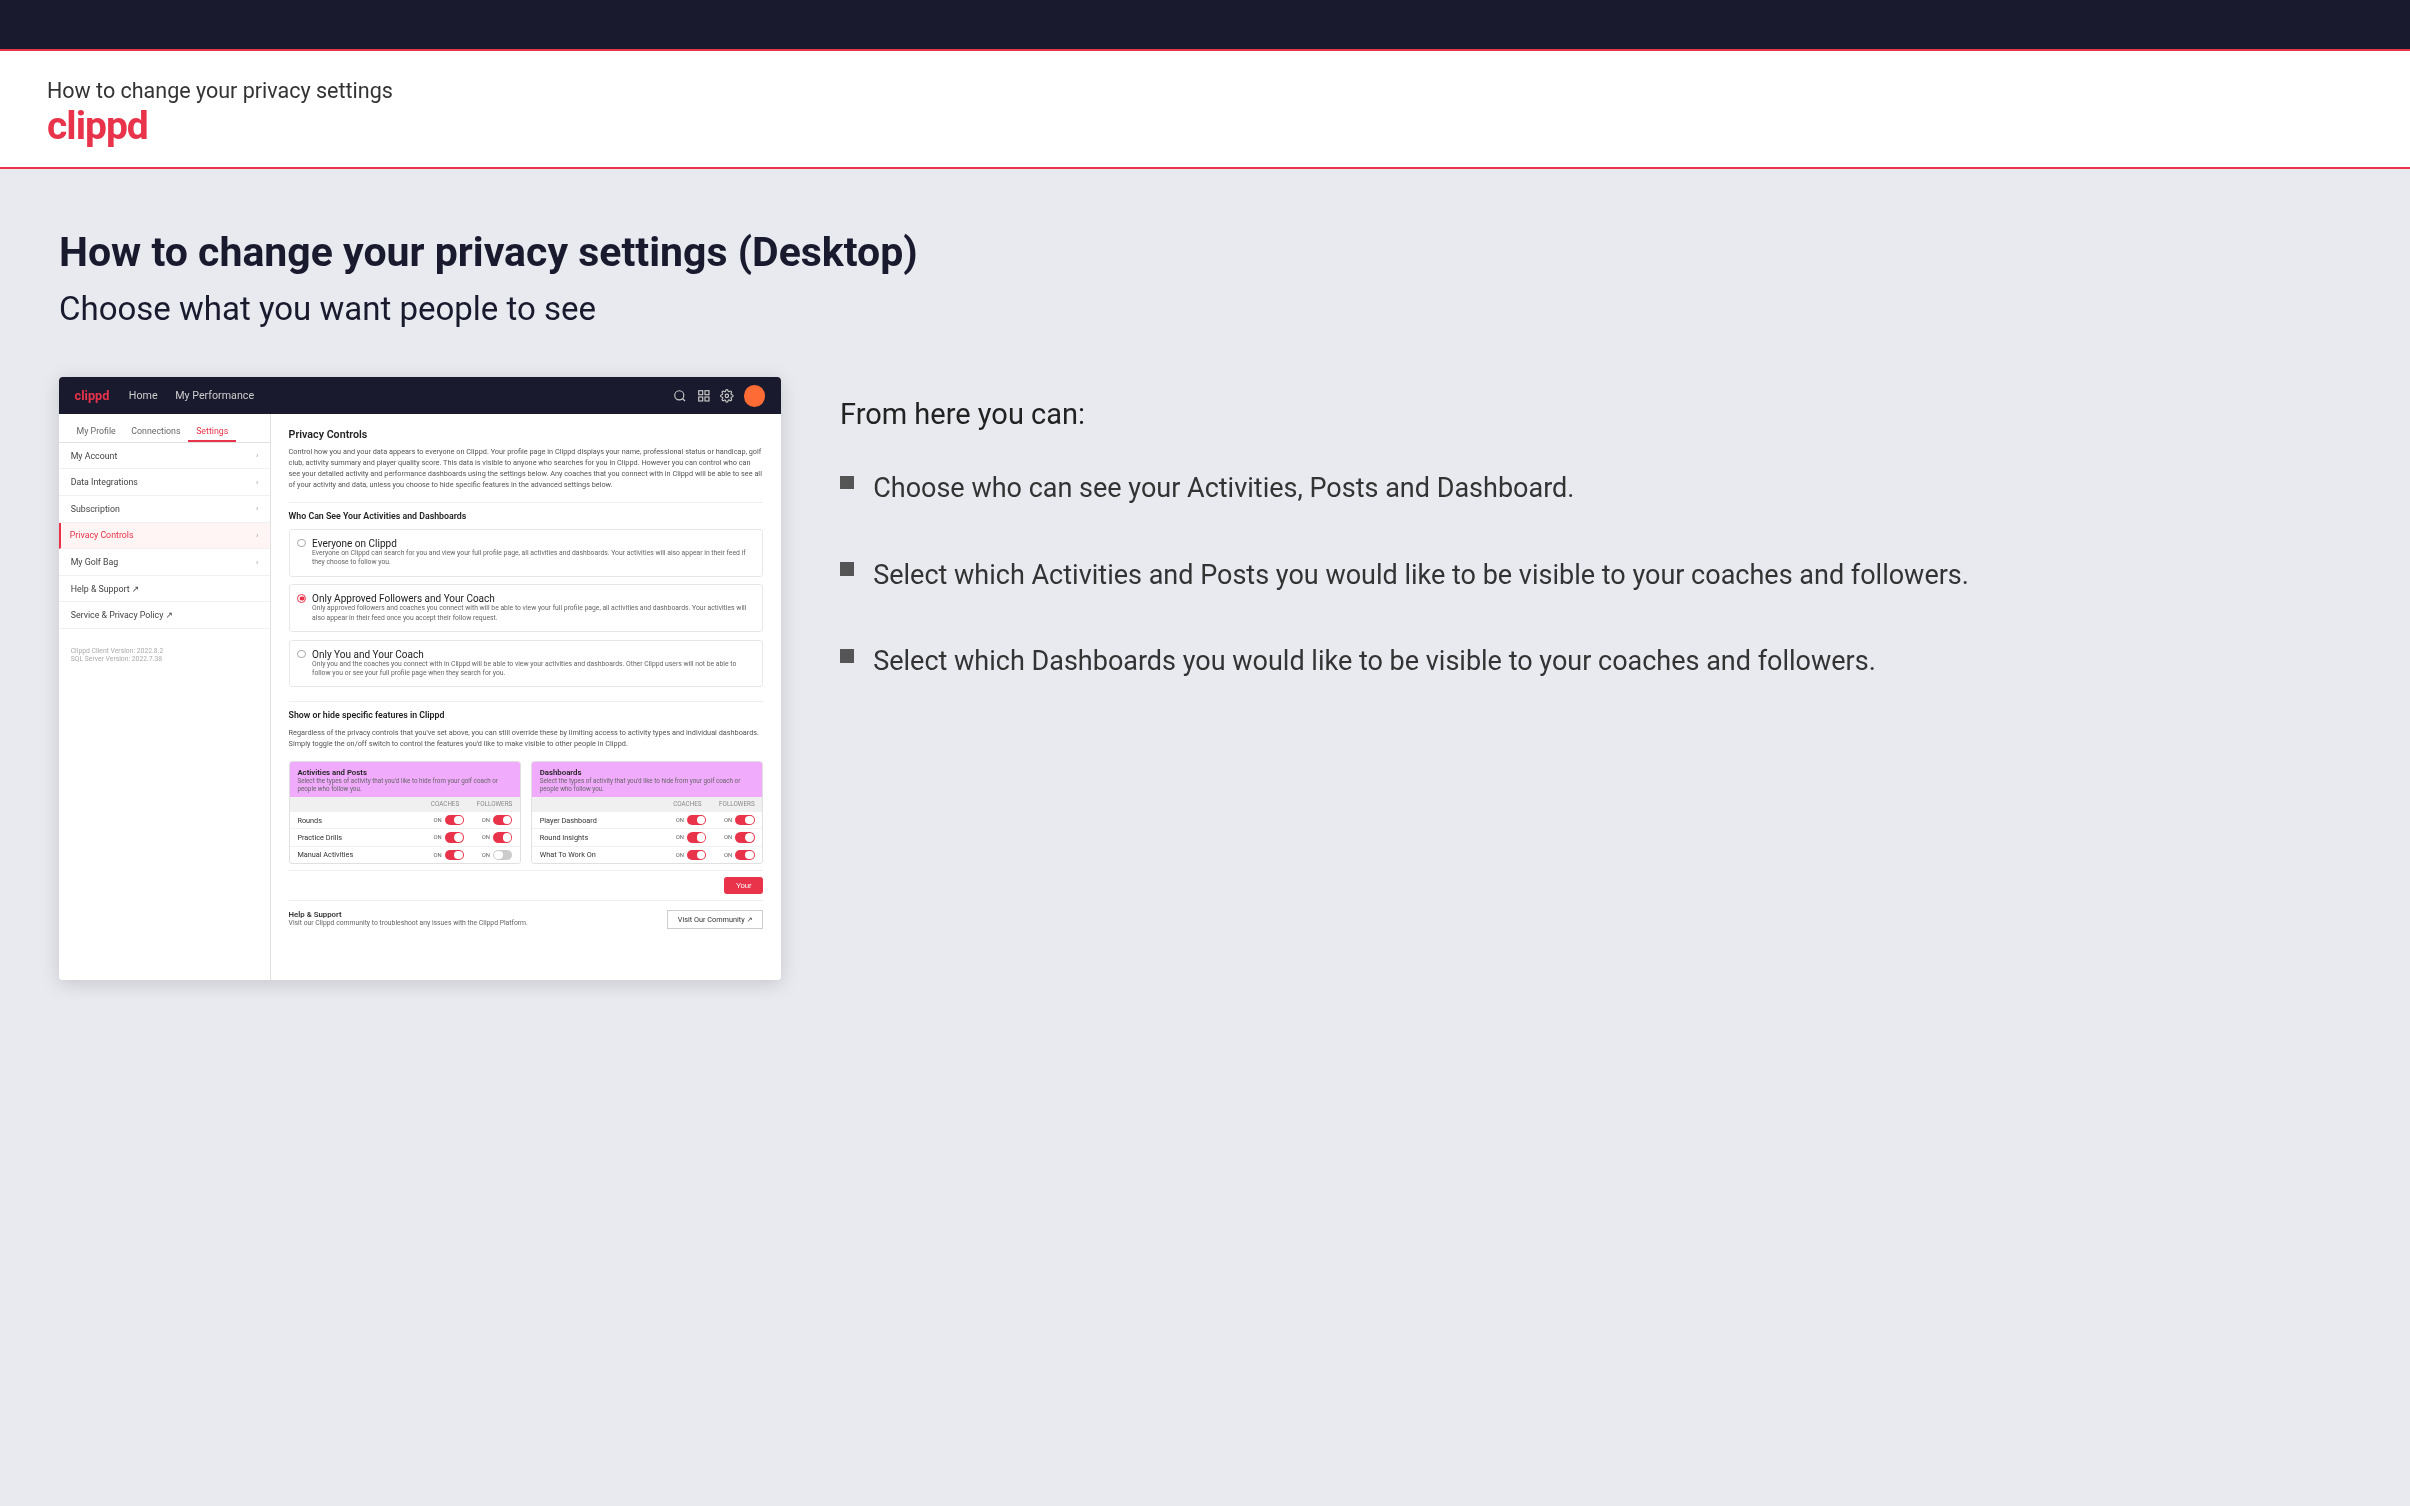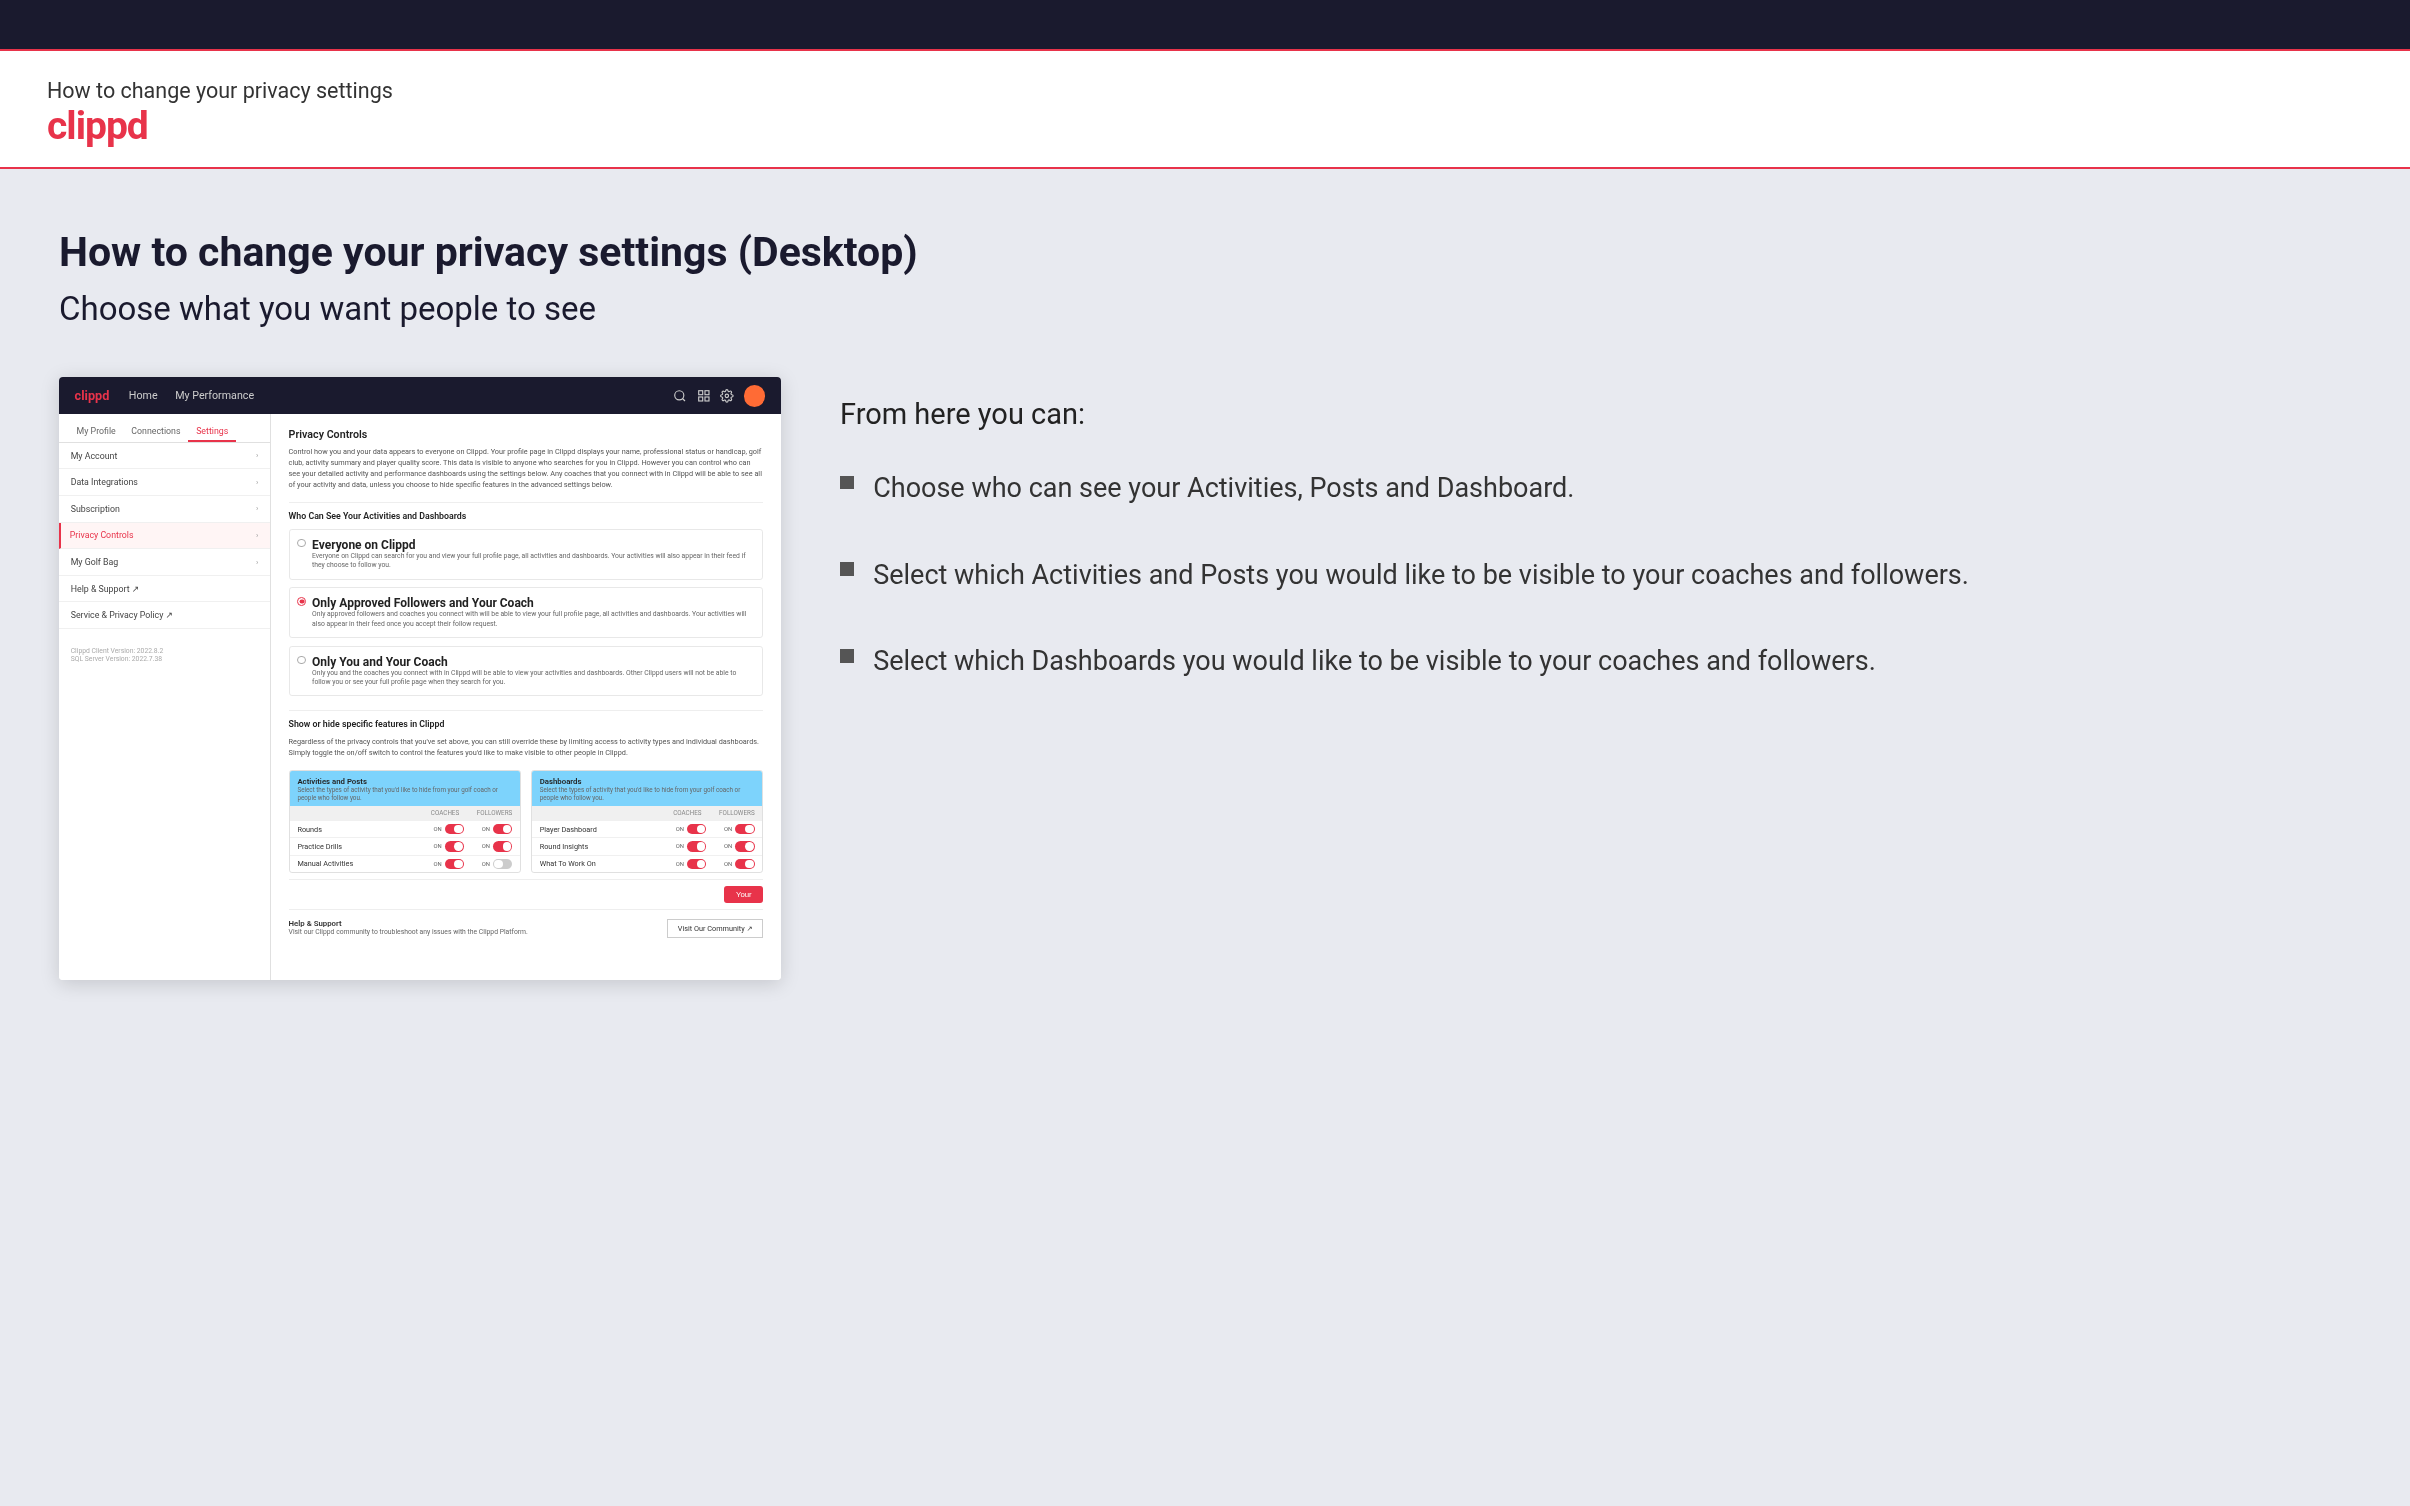--- a/index.html
+++ b/index.html
@@ -226,22 +226,22 @@
       content: '';
       position: absolute;
       width: 4.9px; height: 4.9px;
       background: #e8334a;
       border-radius: 50%;
       top: 50%; left: 50%;
       transform: translate(-50%, -50%);
     }
     .mock-radio-text-group { flex: 1; }
     .mock-radio-label {
-      font-size: 12px;
-      font-weight: 700;
+      font-size: 10px;
+      font-weight: 400;
       color: #222;
     }
     .mock-radio-desc {
       font-size: 6.8px;
       color: #666;
       line-height: 1.4;
     }
 
     
     .mock-toggle-section {
@@ -249,21 +249,21 @@
       gap: 9.8px;
       margin-top: 7.8px;
     }
     .mock-toggle-table {
       flex: 1;
       border: 1px solid #e0e0e0;
       border-radius: 2.9px;
       overflow: hidden;
     }
     .mock-toggle-header {
-      background: #7dd3fc;
+      background: #f0abfc;
       padding: 5.9px 7.8px 3.9px 7.8px;
     }
     .mock-toggle-header-title {
       font-size: 7.8px;
       font-weight: 600;
       color: #222;
     }
     .mock-toggle-header-desc {
       font-size: 6.3px;
       color: #666;

